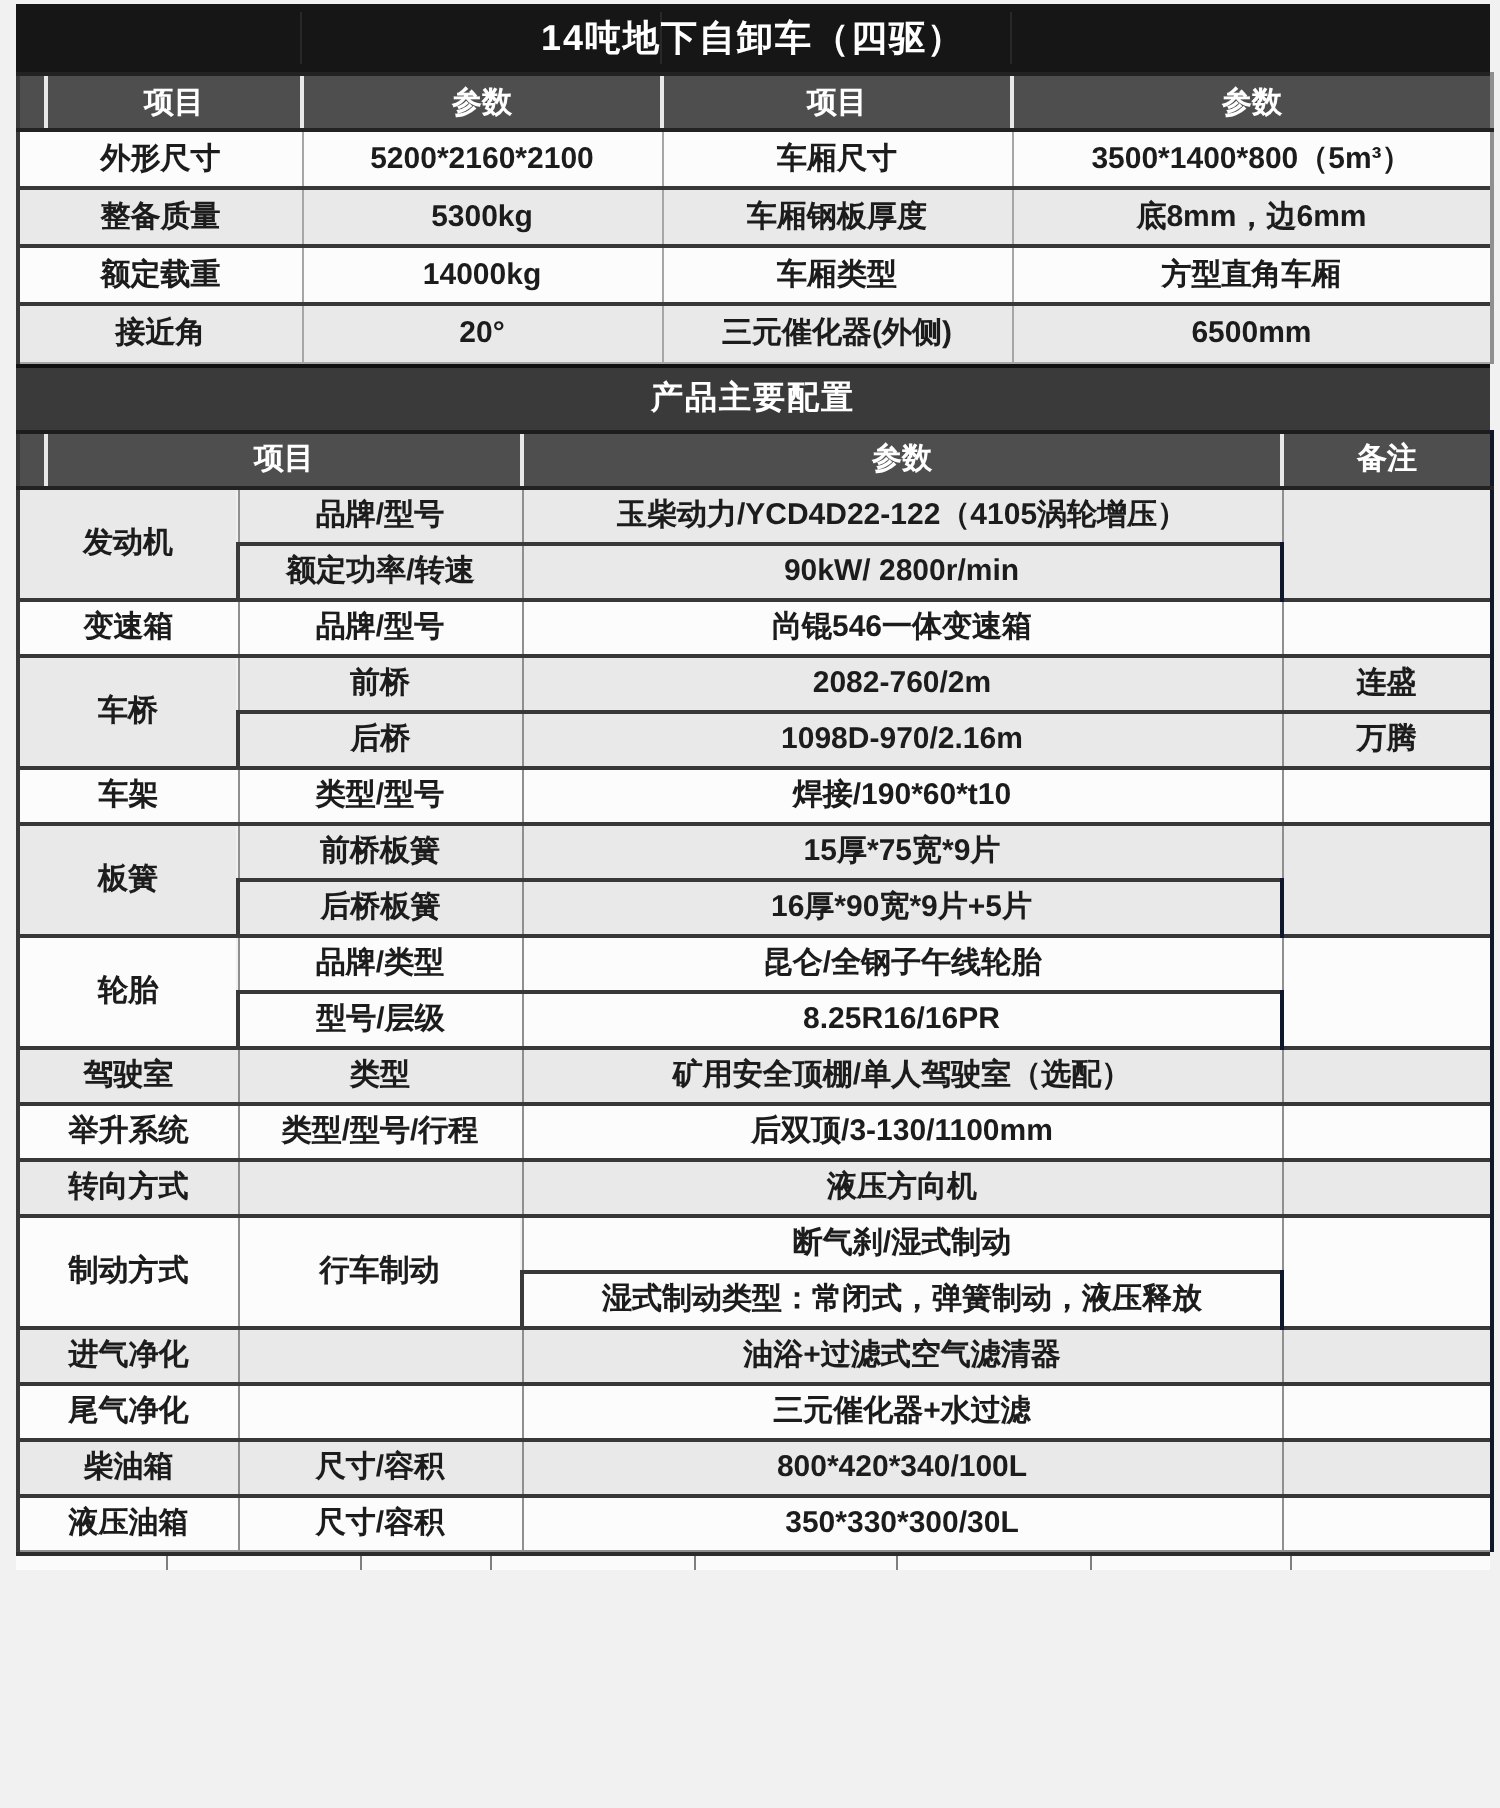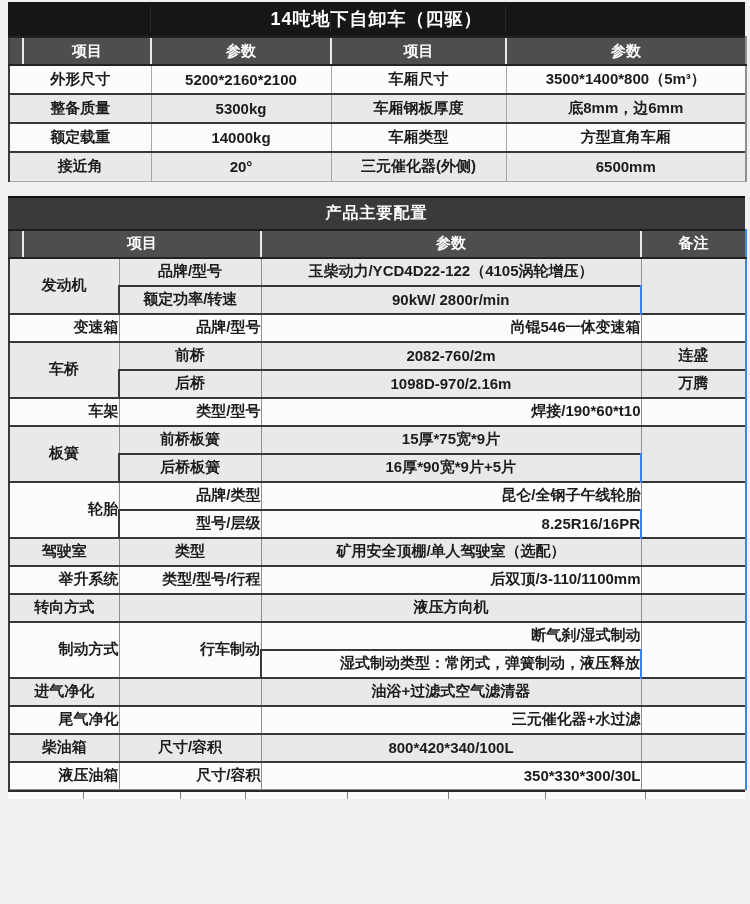--- a/index.html
+++ b/index.html
@@ -25,30 +25,30 @@
   
   .spec td{border:1px solid #a6a6a6;border-top:2px solid var(--line-dark);height:29px;}
   .spec tr.hdr td{background:var(--header-bg);color:#ffffff;height:28px;font-size:15px;
      border-left:2px solid #e8e8e8;border-top:2px solid #222222;border-bottom:2px solid #222222;}
   .spec tr.hdr td:first-child{border-left:2px solid #3a3a3a;}
   .spec td:first-child{border-left:2px solid #3a3a3a;}
   .spec td:last-child{border-right:2px solid #8f8f8f;}
   
   .section-bar{width:737px;height:33px;background:var(--section-bg);color:#ffffff;
     display:flex;align-items:center;justify-content:center;font-size:16px;font-weight:bold;
-    border-top:2px solid #111111;letter-spacing:1px;margin-top:14px;}
+    border-top:2px solid #111111;letter-spacing:1px;}
   
   .cfg td{border:1px solid #8f8f8f;border-top:2px solid var(--line-dark);height:28px;}
   .cfg tr.hdr td{background:var(--header-bg);color:#ffffff;height:28px;
      border-left:2px solid #e8e8e8;border-top:2px solid #1d1d1d;border-bottom:2px solid #222222;}
   .cfg tr.hdr td:first-child{border-left:2px solid #3a3a3a;}
   .cfg td:first-child{border-left:2px solid #3a3a3a;}
-  .cfg td:last-child{border-right:2px solid #3b82f6;}
+  .cfg td:last-child{border-right:2px solid #0f172a;}
   tr.g td{background:var(--row-gray);}
-  tr.w td{background:var(--row-white);text-align:right;}
+  tr.w td{background:var(--row-white);}
   .spec tr.r-g td{background:var(--row-gray);}
   .spec tr.r-w td{background:var(--row-white);}
   
   .partial-row{width:737px;height:9px;background:#fbfbfb;border-top:2px solid #2c2c2c;
     position:relative;}
   .partial-row span{position:absolute;top:0;bottom:0;width:1px;background:#7f7f7f;display:block;}
 </style>
 </head>
 <body>
 
@@ -186,21 +186,21 @@
     <tr class="g">
       <td colspan="2">驾驶室</td>
       <td>类型</td>
       <td>矿用安全顶棚/单人驾驶室（选配）</td>
       <td></td>
     </tr>
 
     <tr class="w">
       <td colspan="2">举升系统</td>
       <td>类型/型号/行程</td>
-      <td>后双顶/3-110/1100mm</td>
+      <td>后双顶/3-130/1100mm</td>
       <td></td>
     </tr>
 
     <tr class="g">
       <td colspan="2">转向方式</td>
       <td></td>
       <td>液压方向机</td>
       <td></td>
     </tr>
 

